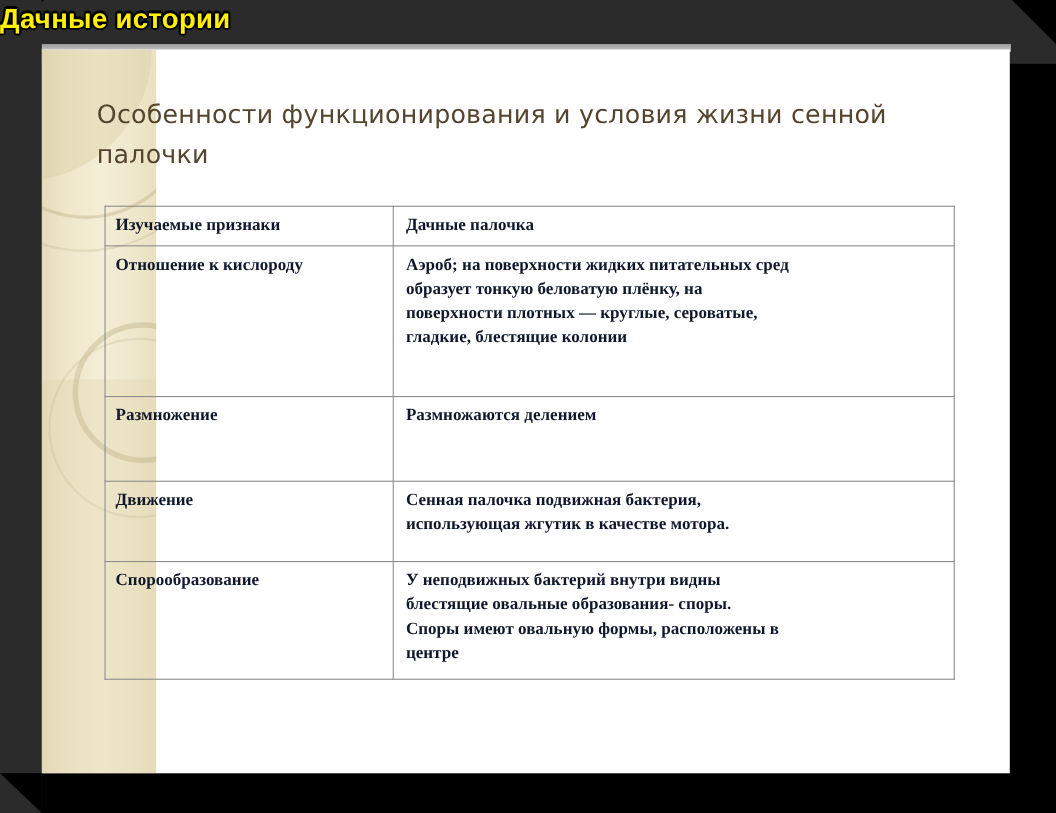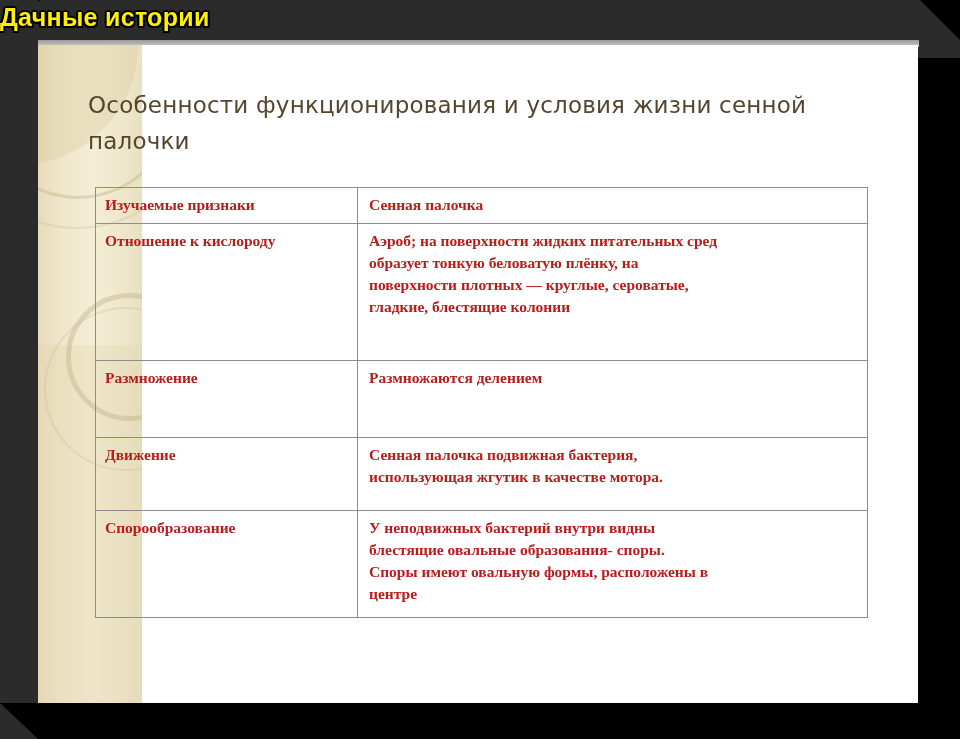--- a/index.html
+++ b/index.html
@@ -194,21 +194,21 @@
     background: transparent;
     font-family: "Liberation Serif", serif;
   }
   #data-table col.c-left  { width: 262px; }
   #data-table col.c-right { width: 510px; }
 
   #data-table td {
     border: 1px solid #8d8d8d;
     vertical-align: top;
     padding: 6px 8px 6px 9px;
-    color: #b91c1c;
+    color: #0f172a;
     font-size: 15.5px;
     font-weight: bold;
     line-height: 22px;
     background: transparent;
     white-space: pre-line;
   }
   #data-table td.cell-key {
     padding-left: 9px;
   }
   #data-table td.cell-val {
@@ -254,21 +254,21 @@
 палочки</div>
 
     <table id="data-table">
       <colgroup>
         <col class="c-left">
         <col class="c-right">
       </colgroup>
       <tbody id="table-body">
           <tr data-h="32">
             <td class="cell-key">Изучаемые признаки</td>
-            <td class="cell-val">Сенная палочка</td>
+            <td class="cell-val">Дачные палочка</td>
           </tr>
           <tr data-h="134">
             <td class="cell-key">Отношение к кислороду</td>
             <td class="cell-val">Аэроб; на поверхности жидких питательных сред
 образует тонкую беловатую плёнку, на
 поверхности плотных — круглые, сероватые,
 гладкие, блестящие колонии</td>
           </tr>
           <tr data-h="75">
             <td class="cell-key">Размножение</td>

